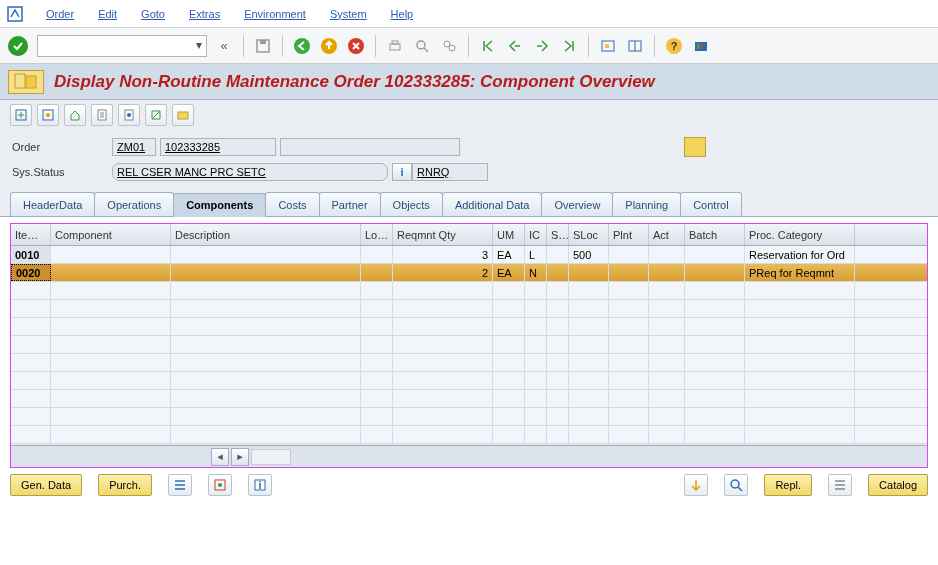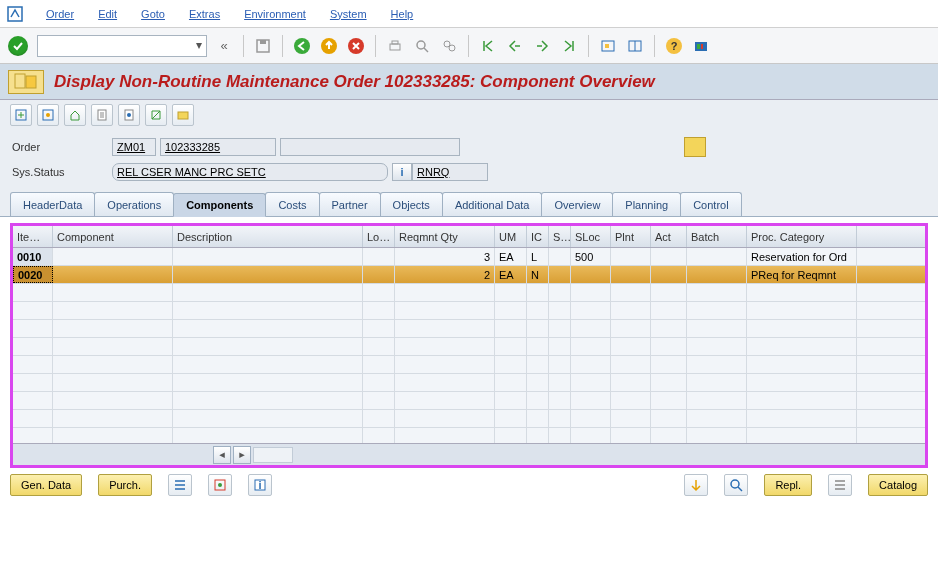--- a/index.html
+++ b/index.html
@@ -40,21 +40,21 @@
   .hf-field.readonly{background:#e6eaf0;text-decoration:underline;}
   .hf-status-btn{width:20px;height:18px; border:1px solid #a8b4c0; background:linear-gradient(#fff,#dde4ec); display:flex; align-items:center; justify-content:center; color:#2a6db3; font-weight:bold;}
   .folder-btn{width:22px;height:20px; border:1px solid #c0a030; background:#f3d55a; margin-left:auto; margin-right:220px;}
   
   
   .tab-strip{display:flex; align-items:flex-end; padding:0 10px; background:#eaeef3; border-bottom:1px solid #9fb0c2;}
   .tab{height:24px; padding:0 12px; border:1px solid #9fb0c2; border-bottom:none; background:linear-gradient(#f8fbff,#dfe7f0); display:flex; align-items:center; cursor:pointer; margin-right:-1px; border-top-left-radius:3px; border-top-right-radius:3px; color:#2a4d7a;}
   .tab.active{background:#c9d6e6; color:#000; font-weight:bold; position:relative; top:1px; border-bottom:1px solid #c9d6e6;}
   
   
-  .grid-wrap{margin:6px 10px 0 10px; border:3px solid #d946ef; background:#e8ecf2; height:245px; display:flex; flex-direction:column;}
+  .grid-wrap{margin:6px 10px 0 10px; border:1px solid #d946ef; background:#e8ecf2; height:245px; display:flex; flex-direction:column;}
   .grid-header, .grid-row{display:grid; grid-template-columns: 40px 120px 190px 32px 100px 32px 22px 22px 40px 40px 36px 60px 110px; align-items:center;}
   .grid-header{height:22px; background:linear-gradient(#f2f5f9,#d9e1ea); border-bottom:1px solid #aab; font-weight:normal; color:#333;}
   .gh{padding:2px 4px; border-right:1px solid #c2ccd7; overflow:hidden; white-space:nowrap; text-overflow:ellipsis; height:100%; display:flex; align-items:center;}
   .grid-body{flex:1; overflow:hidden; background:#e8ecf2;}
   .grid-row{height:18px; border-bottom:1px solid #d5dbe2; background:#f2f5f9;}
   .grid-row .cell{padding:1px 4px; border-right:1px solid #d5dbe2; overflow:hidden; white-space:nowrap; height:100%; display:flex; align-items:center;}
   .grid-row.selected{background:linear-gradient(#e9b95a,#d99f34); color:#000;}
   .grid-row.empty .cell{background:transparent;}
   .row-num{background:#dce3ec; font-weight:bold;}
   .row-num.sel{background:#c99030; color:#000; border:1px dotted #000;}

